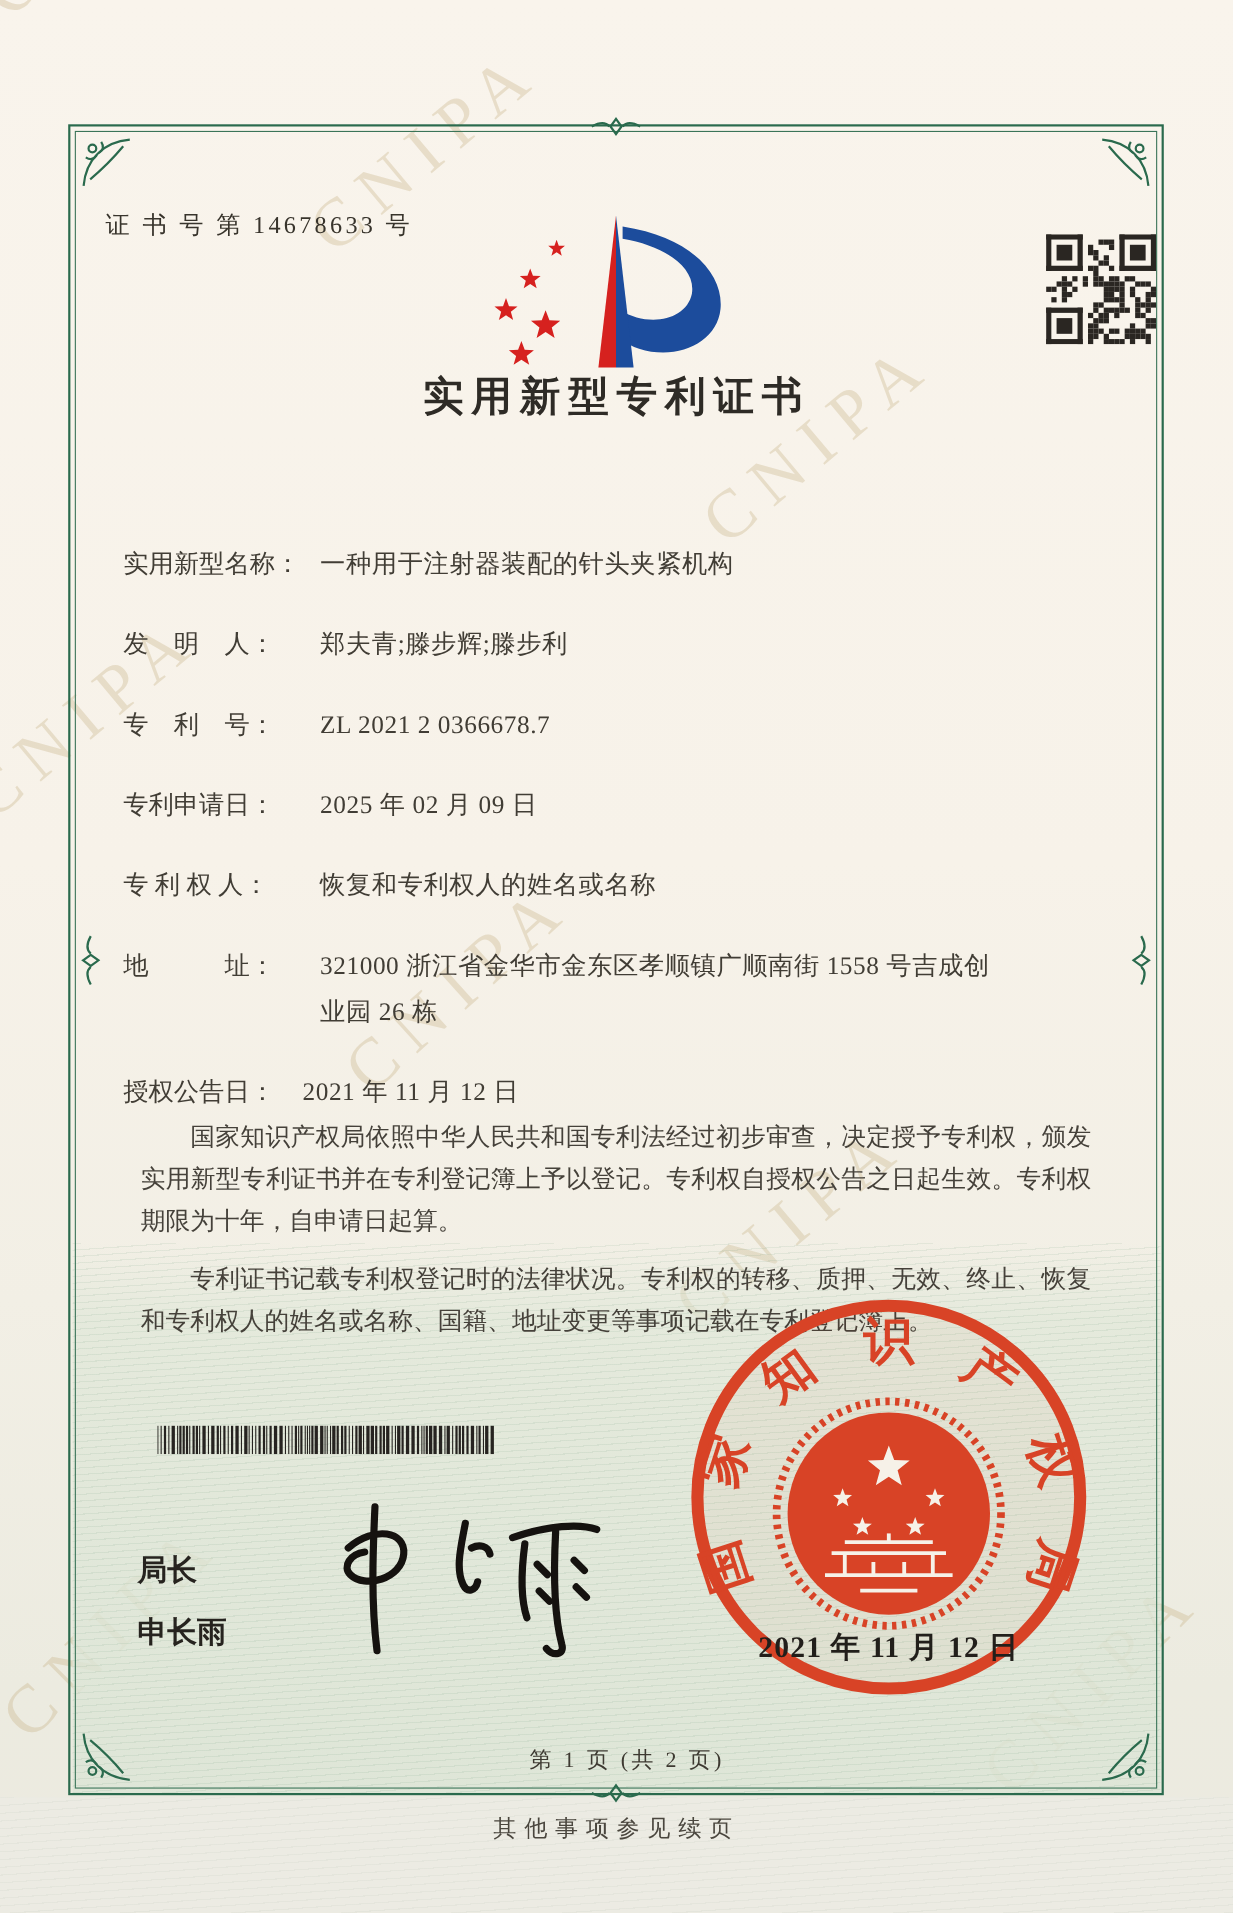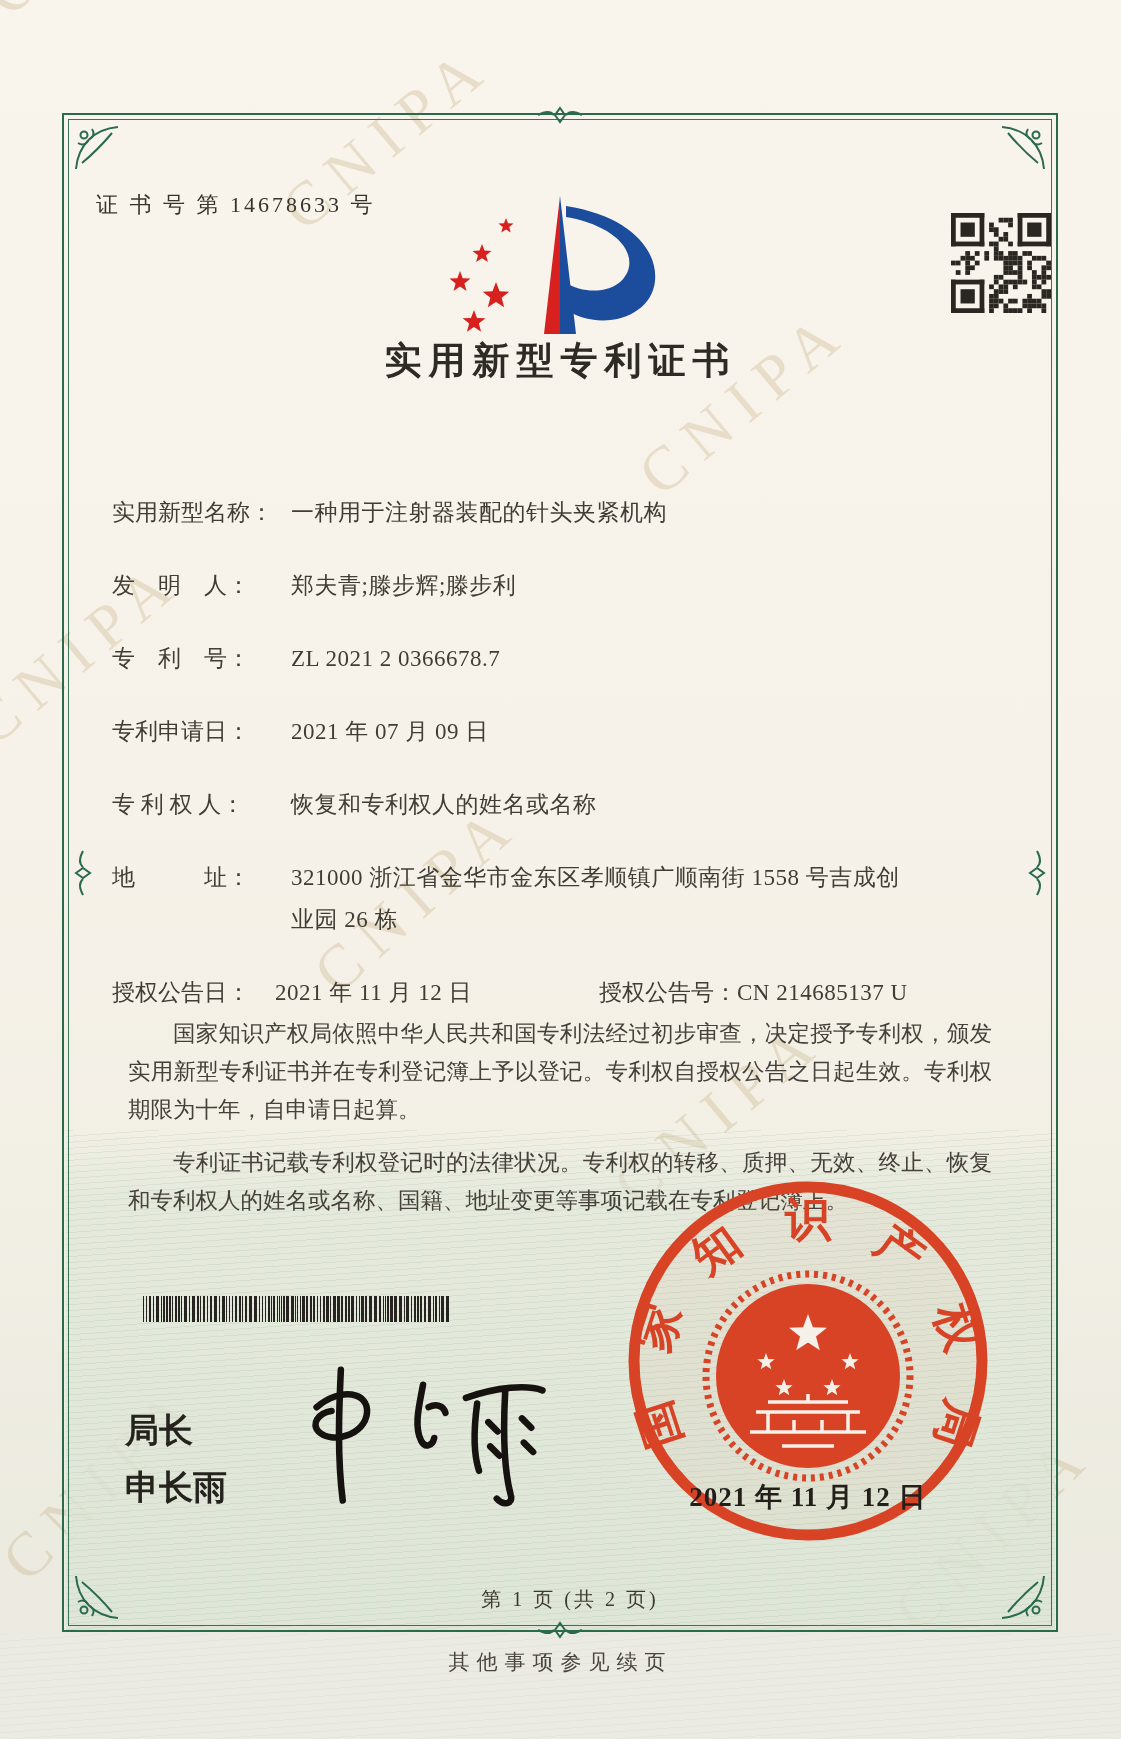--- a/index.html
+++ b/index.html
@@ -45,22 +45,22 @@
   .frow{display:flex; align-items:flex-start; line-height:42px; margin-bottom:31px;gap:16px;}
   .flabel{flex:0 0 163px; white-space:nowrap;}
   .fvalue{max-width:628px; letter-spacing:0.5px;}
   .grant{display:flex; line-height:42px;}
   .g1{flex:0 0 487px; display:flex;}
   .g2{display:flex;}
   .paras{position:absolute; left:113px; top:1000px; width:894px; font-size:22.5px;
     line-height:38px; text-align:justify; color:#45413a;}
   .paras p{margin:15px; text-indent:2em;}
   .barcode{position:absolute; left:143px; top:1296px; width:315px; height:26px;}
-  .signer{position:absolute; left:125px; top:1402px; font-family:Liberation Serif, serif;
-    font-weight:700; font-size:34px; color:#26231f; line-height:57px;}
+  .signer{position:absolute; left:125px; top:1402px; font-family:Liberation Mono, monospace;
+    font-weight:700; font-size:27px; color:#26231f; line-height:57px;}
   .sig{position:absolute; left:283px; top:1358px;}
   .seal{position:absolute; left:618px; top:1171px; width:380px; height:380px;}
   .ring-char{font-size:46px; font-weight:700; fill:#d84326; font-family:"Liberation Serif","DejaVu Serif",serif;}
   .seal-date{position:absolute; left:618px; width:380px; top:1479px; text-align:center;
     font-size:27px; letter-spacing:1px; color:#221f1b; font-weight:600;}
   .pageno{position:absolute; left:62px; right:62px; top:1586px; text-align:center;
     font-size:20px; letter-spacing:3px; color:#3d3931;padding-left:19px;}
   .footnote{position:absolute; left:0; right:0; top:1648px; text-align:center;
     font-size:21px; letter-spacing:7px; color:#4a463e;}
 </style>
@@ -307,38 +307,34 @@
     <div class="frow">
       <span class="flabel">发　明　人：</span>
       <span class="fvalue">郑夫青;滕步辉;滕步利</span>
     </div>
     <div class="frow">
       <span class="flabel">专　利　号：</span>
       <span class="fvalue">ZL 2021 2 0366678.7</span>
     </div>
     <div class="frow">
       <span class="flabel">专利申请日：</span>
-      <span class="fvalue">2021 年 07 月 09 日</span>
+      <span class="fvalue">2025 年 02 月 09 日</span>
     </div>
     <div class="frow">
       <span class="flabel">专 利 权 人：</span>
       <span class="fvalue">恢复和专利权人的姓名或名称</span>
     </div>
     <div class="frow">
       <span class="flabel">地　　　址：</span>
       <span class="fvalue">321000 浙江省金华市金东区孝顺镇广顺南街 1558 号吉成创业园 26 栋</span>
     </div>
     <div class="grant">
       <span class="g1">
         <span class="flabel">授权公告日：</span>
         <span class="fvalue">2021 年 11 月 12 日</span>
-      </span>
-      <span class="g2">
-        <span>授权公告号：</span>
-        <span class="fvalue">CN 214685137 U</span>
       </span>
     </div>
   </div>
 
   <div class="paras">
     <p>国家知识产权局依照中华人民共和国专利法经过初步审查，决定授予专利权，颁发实用新型专利证书并在专利登记簿上予以登记。专利权自授权公告之日起生效。专利权期限为十年，自申请日起算。</p>
     <p>专利证书记载专利权登记时的法律状况。专利权的转移、质押、无效、终止、恢复和专利权人的姓名或名称、国籍、地址变更等事项记载在专利登记簿上。</p>
   </div>
 
   <div class="barcode">

